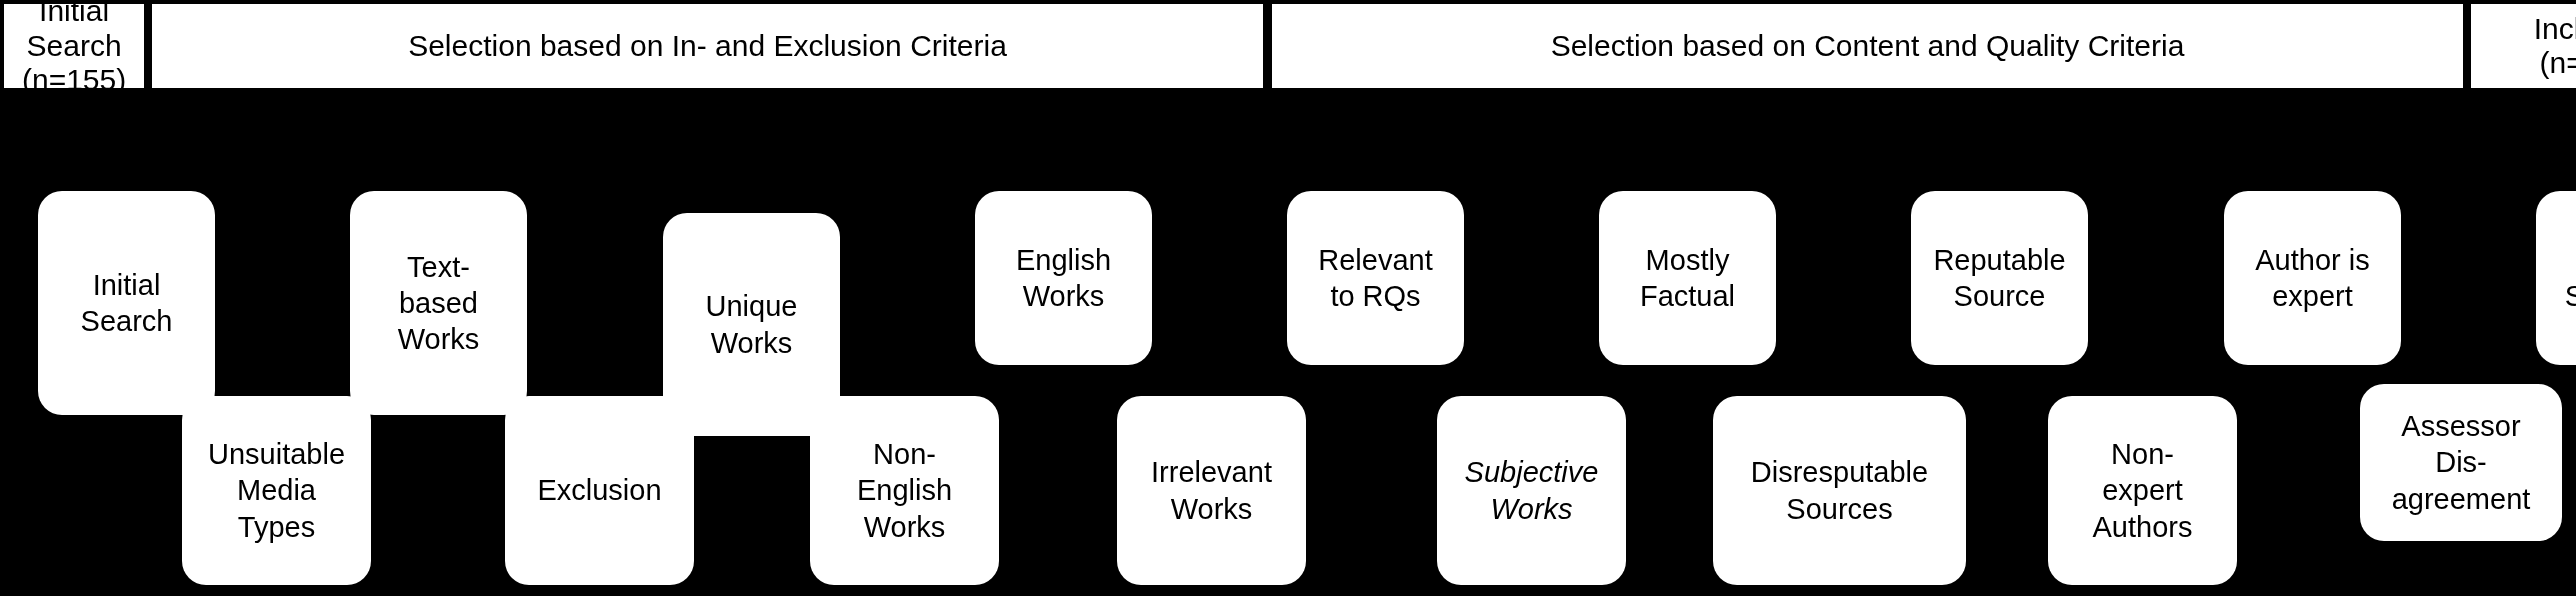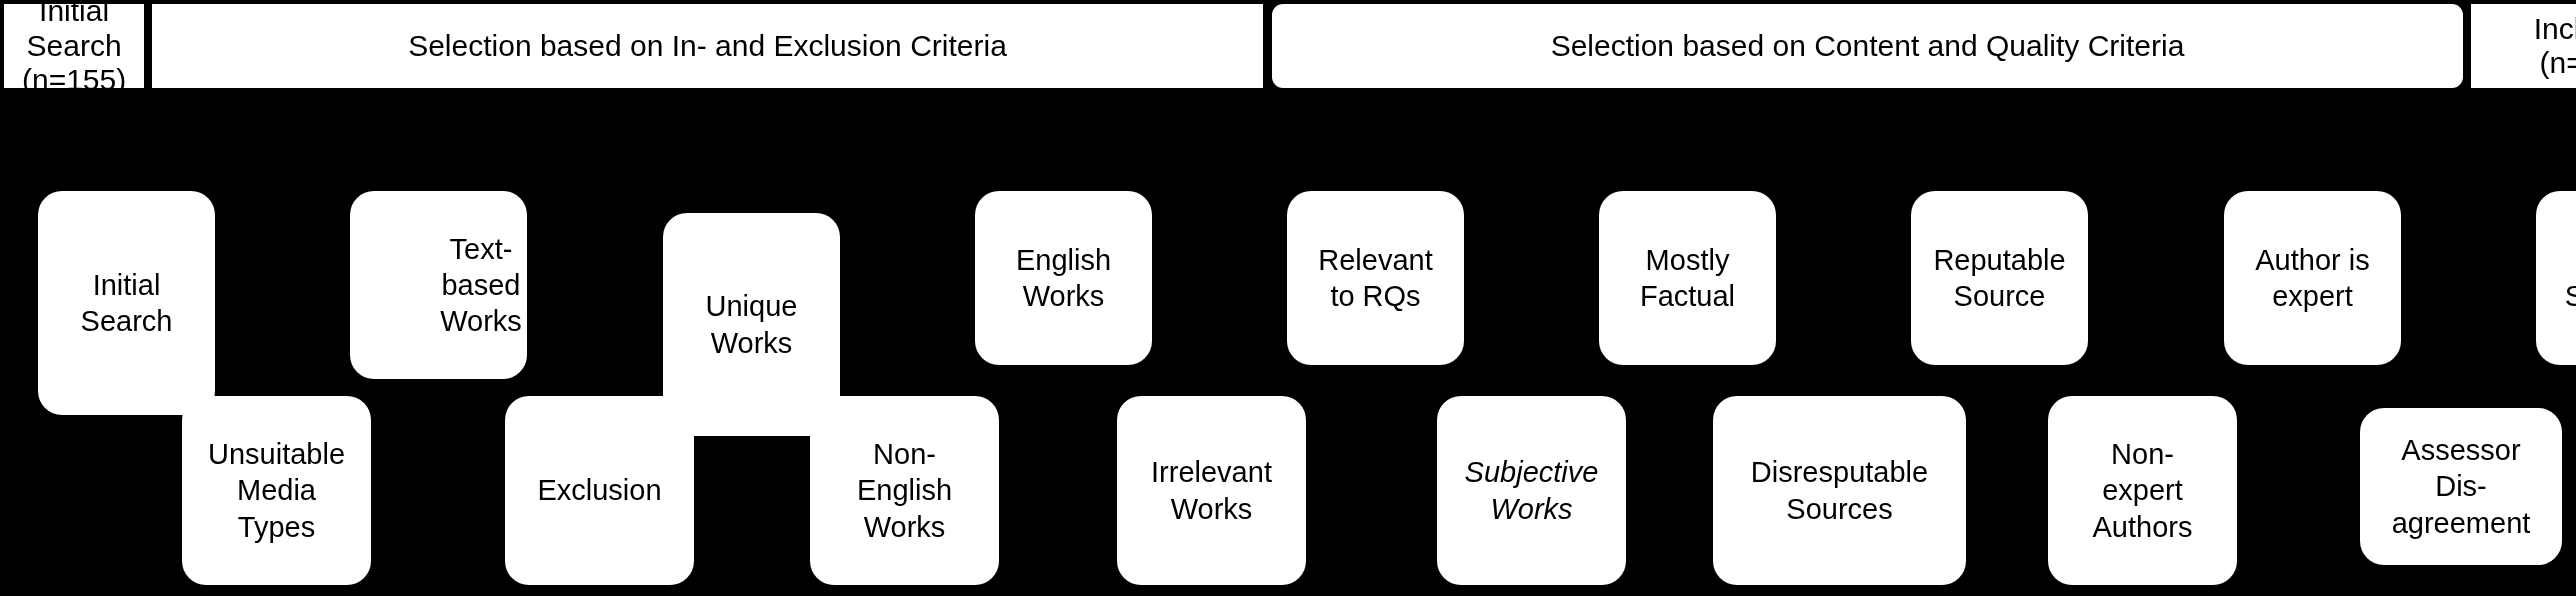--- a/index.html
+++ b/index.html
@@ -55,29 +55,29 @@
 </style>
 </head>
 <body>
 
 <div id="canvas">
 
   <div id="phase-header-layer">
       <div class="phase-header" style="left: 4.1px; top: 4.1px; width: 140px; height: 84px;"><span>Initial Search
 (n=155)</span></div>
       <div class="phase-header" style="left: 152px; top: 4.1px; width: 1111px; height: 84px;"><span>Selection based on In- and Exclusion Criteria</span></div>
-      <div class="phase-header" style="left: 1272px; top: 4.1px; width: 1191px; height: 84px; border-radius: 11px;"><span>Selection based on Content and Quality Criteria</span></div>
+      <div class="phase-header" style="left: 1272px; top: 4.1px; width: 1191px; height: 84px;"><span>Selection based on Content and Quality Criteria</span></div>
       <div class="phase-header" style="left: 2471px; top: 4.1px; width: 239px; height: 84px;"><span>Included
 (n=114)</span></div>
     </div>
 
   <div id="kept-layer">
       <div class="flow-box row-keep" style="left: 38px; top: 191px; width: 177px; height: 224px;"><span>Initial
 Search</span></div>
-      <div class="flow-box row-keep" style="left: 350px; top: 191px; width: 177px; height: 188px; justify-content: flex-end;"><span>Text-
+      <div class="flow-box row-keep" style="left: 350px; top: 191px; width: 177px; height: 224px;"><span>Text-
 based
 Works</span></div>
       <div class="flow-box row-keep" style="left: 663px; top: 191px; width: 177px; height: 223px; margin-top: 22px;"><span>Unique
 Works</span></div>
       <div class="flow-box row-keep" style="left: 975px; top: 191px; width: 177px; height: 174px;"><span>English
 Works</span></div>
       <div class="flow-box row-keep" style="left: 1287px; top: 191px; width: 177px; height: 174px;"><span>Relevant
 to RQs</span></div>
       <div class="flow-box row-keep" style="left: 1599px; top: 191px; width: 177px; height: 174px;"><span>Mostly
 Factual</span></div>
@@ -99,19 +99,19 @@
 Works</span></div>
       <div class="flow-box row-drop" style="left: 1117px; top: 396px; width: 189px; height: 189px;"><span>Irrelevant
 Works</span></div>
       <div class="flow-box row-drop" style="left: 1437px; top: 396px; width: 189px; height: 189px; font-style: italic;"><span>Subjective
 Works</span></div>
       <div class="flow-box row-drop" style="left: 1713px; top: 396px; width: 253px; height: 189px; border-radius: 24px;"><span>Disresputable
 Sources</span></div>
       <div class="flow-box row-drop" style="left: 2048px; top: 396px; width: 189px; height: 189px;"><span>Non-
 expert
 Authors</span></div>
-      <div class="flow-box row-drop" style="left: 2360px; top: 408px; width: 202px; height: 157px;"><span>Assessor
+      <div class="flow-box row-drop" style="left: 2360px; top: 384px; width: 202px; height: 157px;"><span>Assessor
 Dis-
 agreement</span></div>
     </div>
 
 </div>
 
 
 </body></html>

